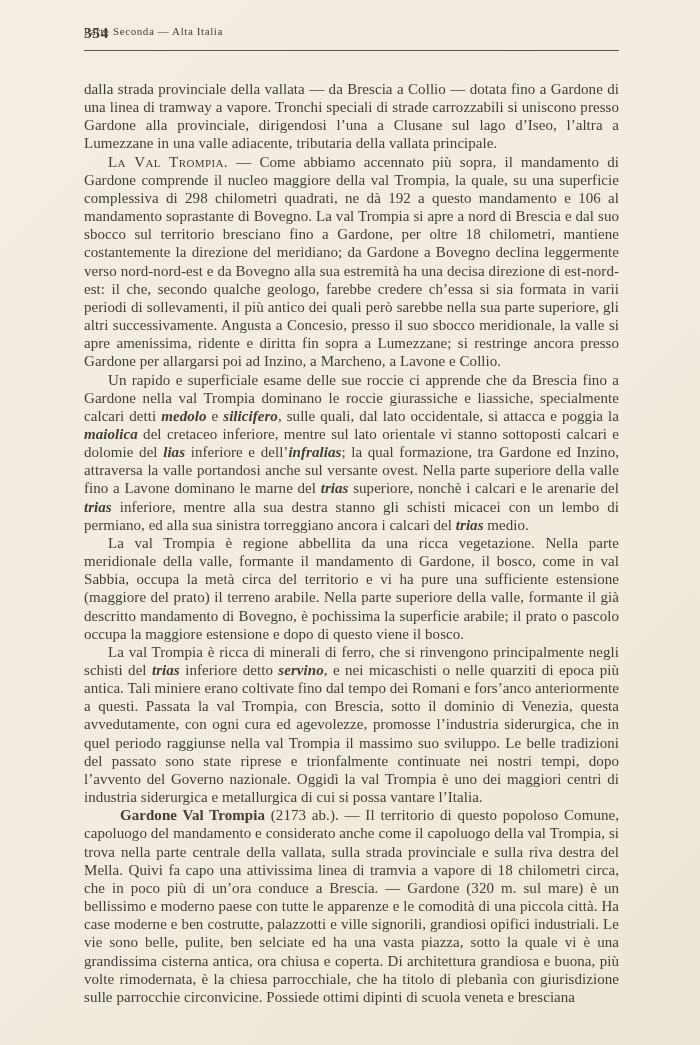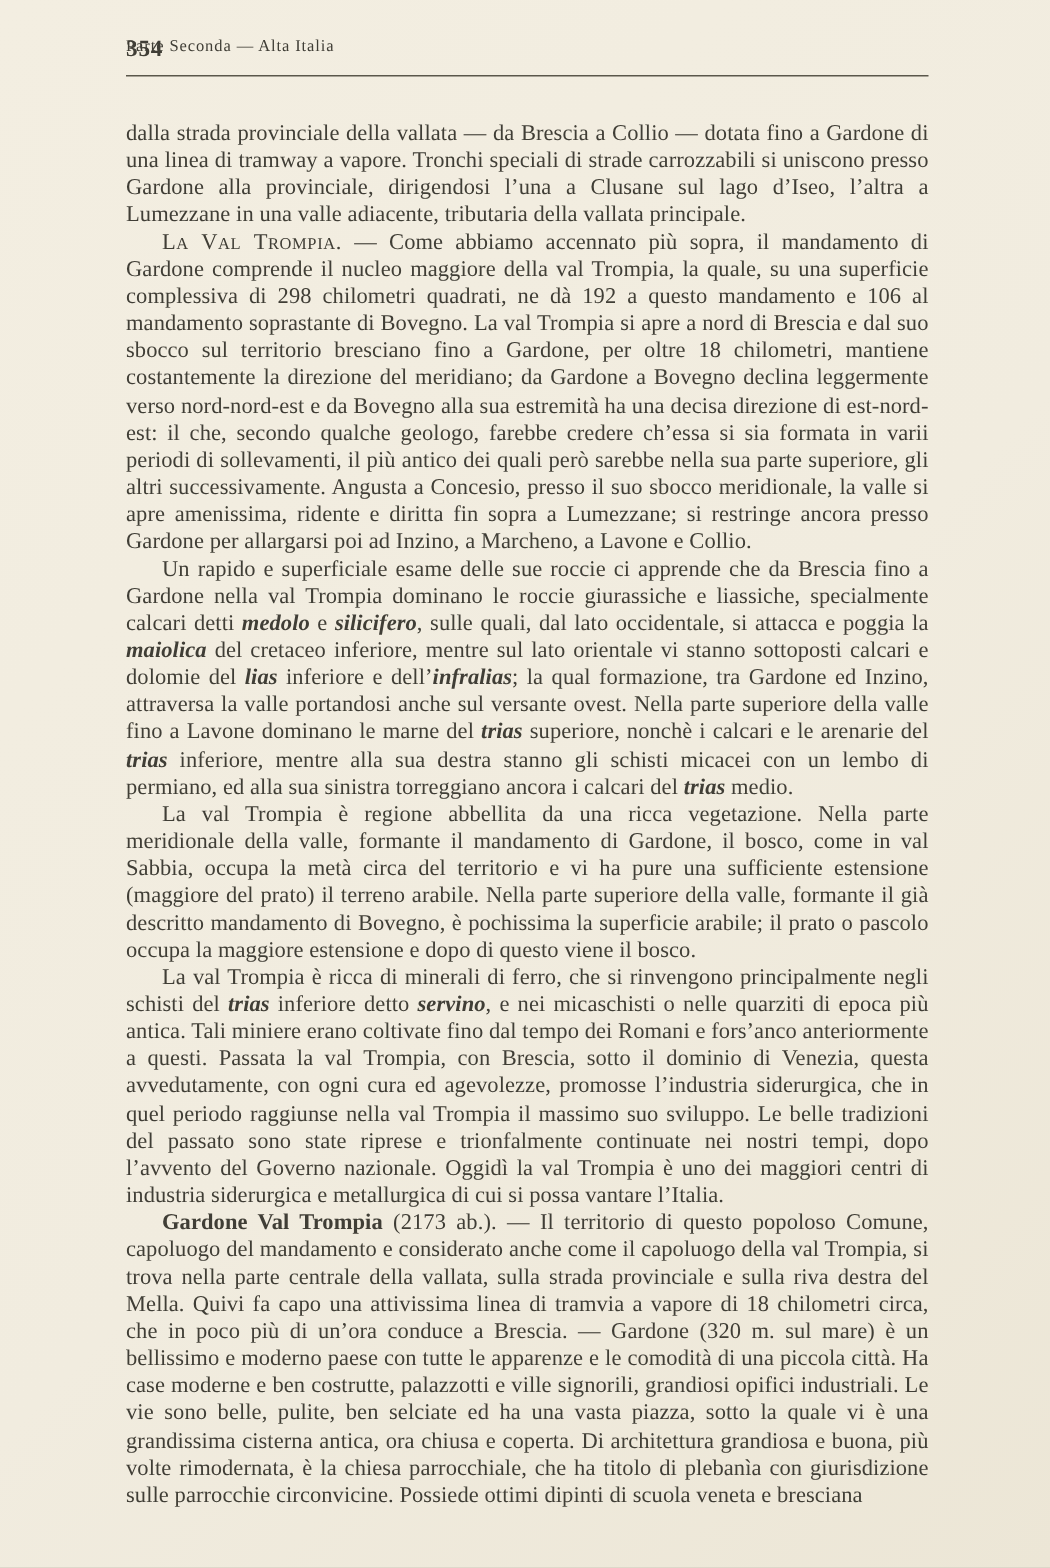--- a/index.html
+++ b/index.html
@@ -63,20 +63,21 @@
   .smallcaps {
     font-variant: small-caps;
     letter-spacing: 0.4px;
   }
   .italic {
     font-style: italic;
     font-weight: bold;
   }
   .bold {
     font-weight: bold;
+    margin-left: 12px;
   }
 </style>
 </head>
 <body>
 
 <div class="page">
   <header class="running-head">
     <span class="pagenum">354</span>
     <span class="head-title">Parte Seconda — Alta Italia</span>
   </header>

